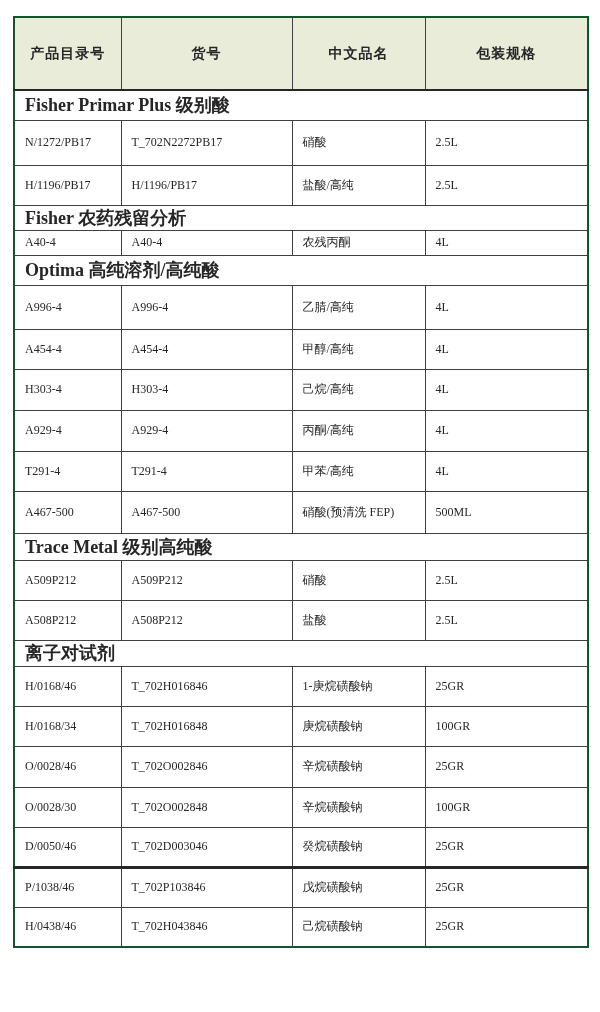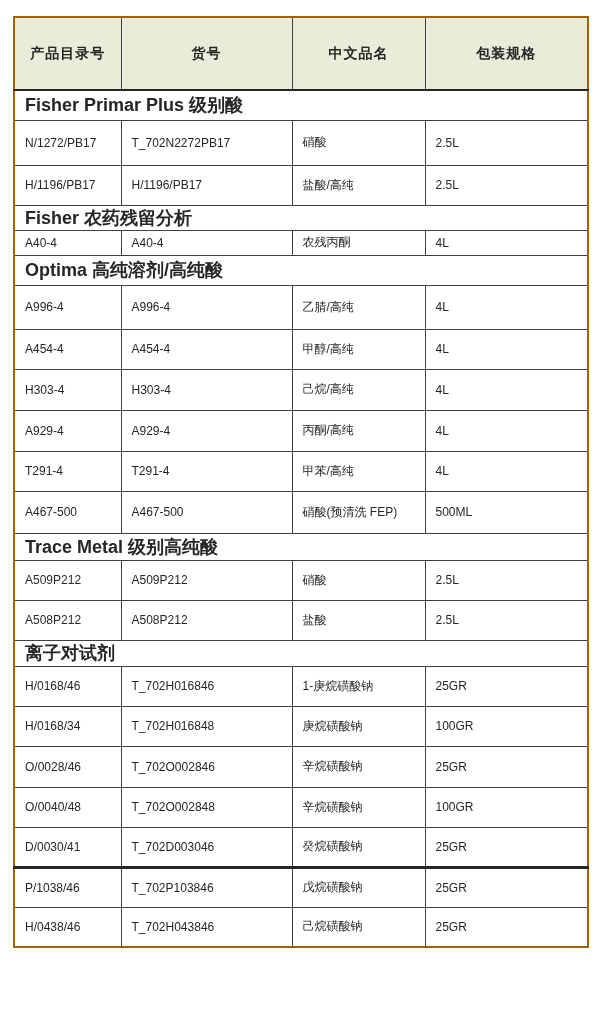--- a/index.html
+++ b/index.html
@@ -17,21 +17,22 @@
     height: 1012px;
     overflow: hidden;
   }
   table.product-table {
     position: absolute;
     left: 13px;
     top: 16px;
     width: 574px;
     border-collapse: collapse;
     table-layout: fixed;
-    border: 2px solid #a16207;
+    border: 2px solid #14532d;
+    font-family: Liberation Serif, serif;
   }
   .product-table th,
   .product-table td {
     border: 1px solid #404040;
     box-sizing: border-box;
     overflow: hidden;
     white-space: nowrap;
   }
   .product-table thead th {
     background: #e9ecd9;
@@ -172,27 +173,27 @@
           <td>庚烷磺酸钠</td>
           <td>100GR</td>
         </tr>
         <tr class=" data-row" style="height: 41px;">
           <td>O/0028/46</td>
           <td>T_702O002846</td>
           <td>辛烷磺酸钠</td>
           <td>25GR</td>
         </tr>
         <tr class=" data-row" style="height: 40px;">
-          <td>O/0040/48</td>
+          <td>O/0028/30</td>
           <td>T_702O002848</td>
           <td>辛烷磺酸钠</td>
           <td>100GR</td>
         </tr>
         <tr class=" data-row" style="height: 40px;">
-          <td>D/0030/41</td>
+          <td>D/0050/46</td>
           <td>T_702D003046</td>
           <td>癸烷磺酸钠</td>
           <td>25GR</td>
         </tr>
         <tr class="thick-top data-row" style="height: 40px;">
           <td>P/1038/46</td>
           <td>T_702P103846</td>
           <td>戊烷磺酸钠</td>
           <td>25GR</td>
         </tr>

